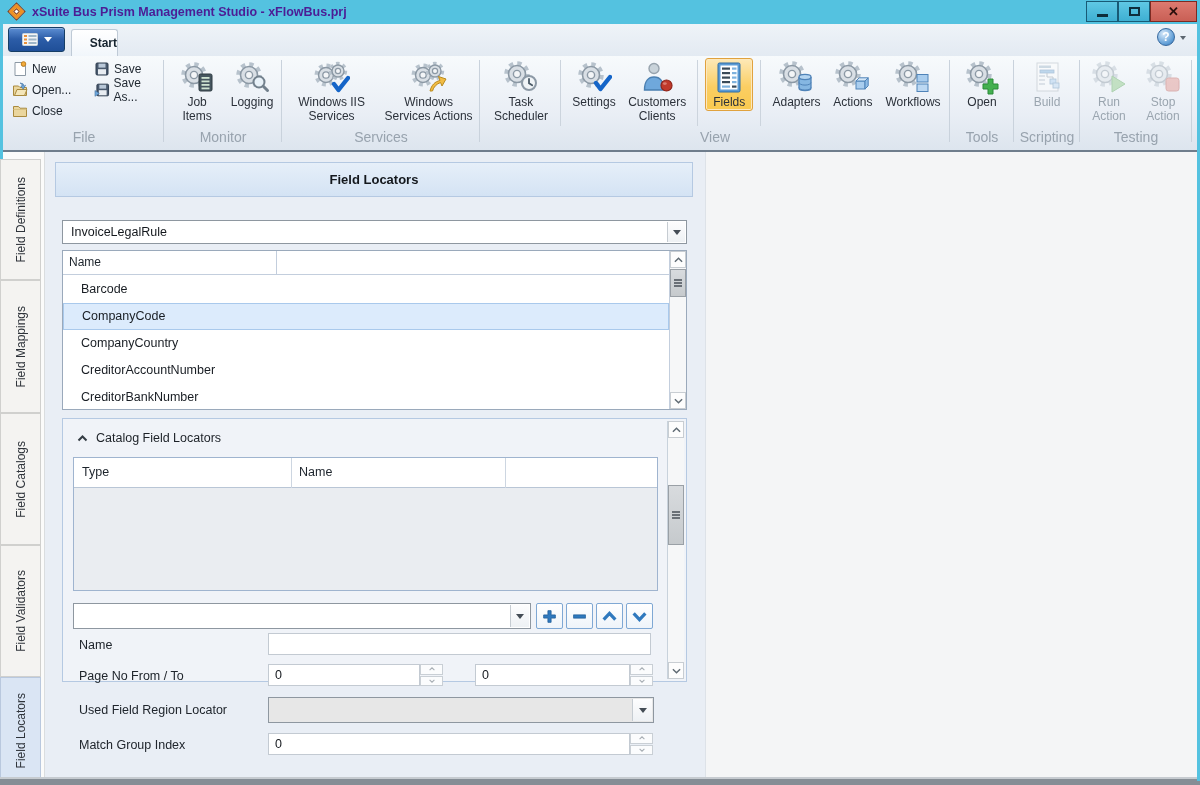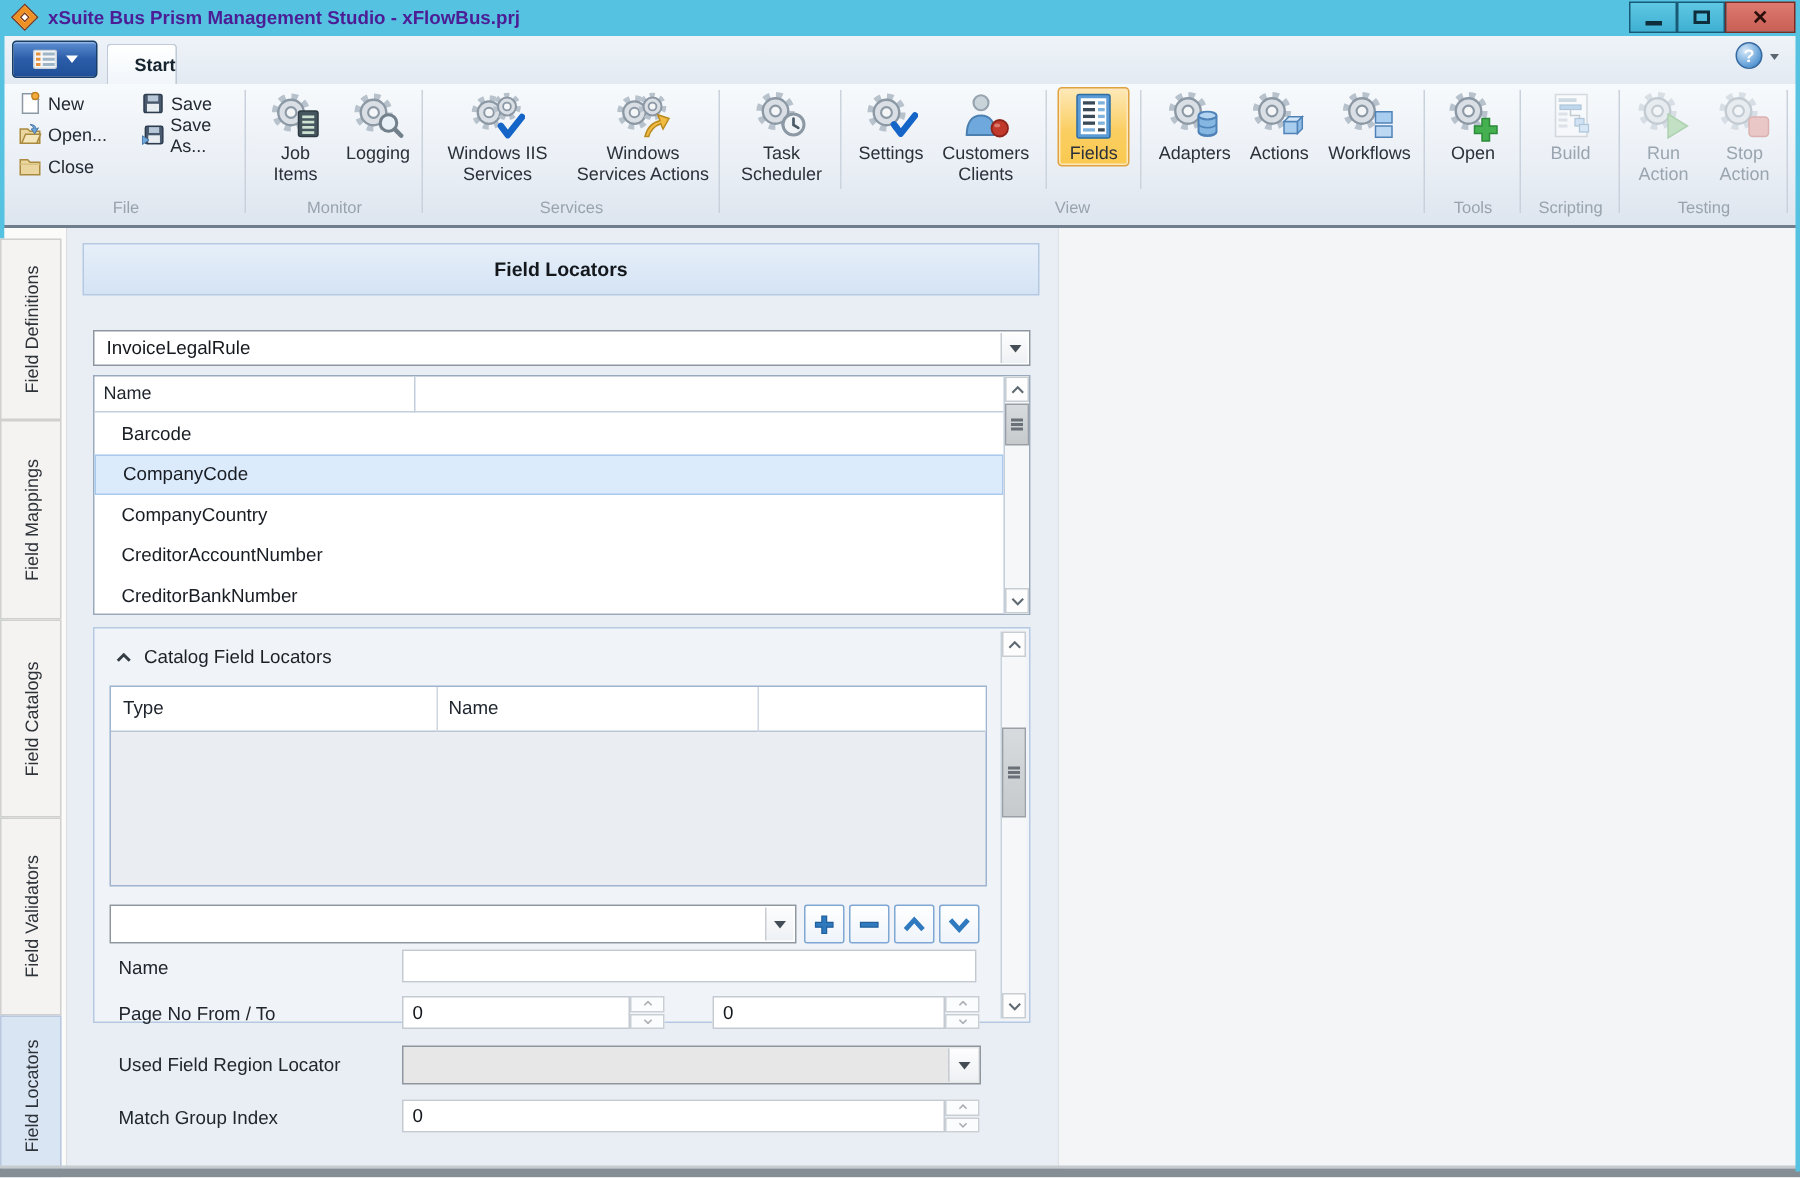--- a/index.html
+++ b/index.html
@@ -33,21 +33,21 @@
              background:radial-gradient(circle at 35% 30%, #d9eafa, #5b9bd5 70%, #38689c); border:1px solid #35689e;
              color:#fff; font-weight:bold; font-size:12px; text-align:center; line-height:16px; }
   .helpcaret { position:absolute; left:1180px; top:12px; width:0; height:0; border-left:3.5px solid transparent; border-right:3.5px solid transparent; border-top:4px solid #5c6670; }
 
   
   .ribbon { position:absolute; left:0; top:56px; width:1200px; height:94px;
             background:linear-gradient(#f7fafc,#e9eef5 62%,#dde5ee); display:flex; align-items:flex-start; padding-left:4px; }
   .ribbon-underline { position:absolute; left:0; top:150px; width:1200px; height:2px; background:#6f7d8c; }
   .rgroup { position:relative; padding:2px 5px 16px 5px; }
   .rgroup:after { content:""; position:absolute; right:0; top:4px; bottom:4px; width:1px; background:#c9d2dc; }
-  .rgroup-label { position:absolute; left:0; right:0; bottom:1px; text-align:center; font-size:11px; color:#98a3ae; }
+  .rgroup-label { position:absolute; left:0; right:0; bottom:1px; text-align:center; font-size:14px; color:#98a3ae; }
   .ritems { display:flex; align-items:flex-start; height:72px; }
   .bigbtn { display:flex; flex-direction:column; align-items:center; padding-top:2px; border:1px solid transparent; border-radius:3px; }
   .bigbtn .blabel { font-size:12px; line-height:1.15; text-align:center; color:#2b313a; margin-top:1px; }
   .bigbtn.disabled .blabel { color:#9aa5af; }
   .bigbtn.disabled svg { opacity:.45; }
   .bigbtn.active { background:linear-gradient(#fde9b8,#fbce62 55%,#f9c94f); border:1px solid #e0a23e; box-shadow:inset 0 0 0 1px #fde8bd; }
   .vline { width:1px; height:66px; background:#ccd4dd; margin:2px 3px 0 3px; }
   .filecols { display:flex; gap:10px; }
   .filecol { display:flex; flex-direction:column; }
   .smallbtn { display:flex; align-items:center; gap:4px; height:21px; font-size:12px; color:#222a33; padding:0 3px; }

